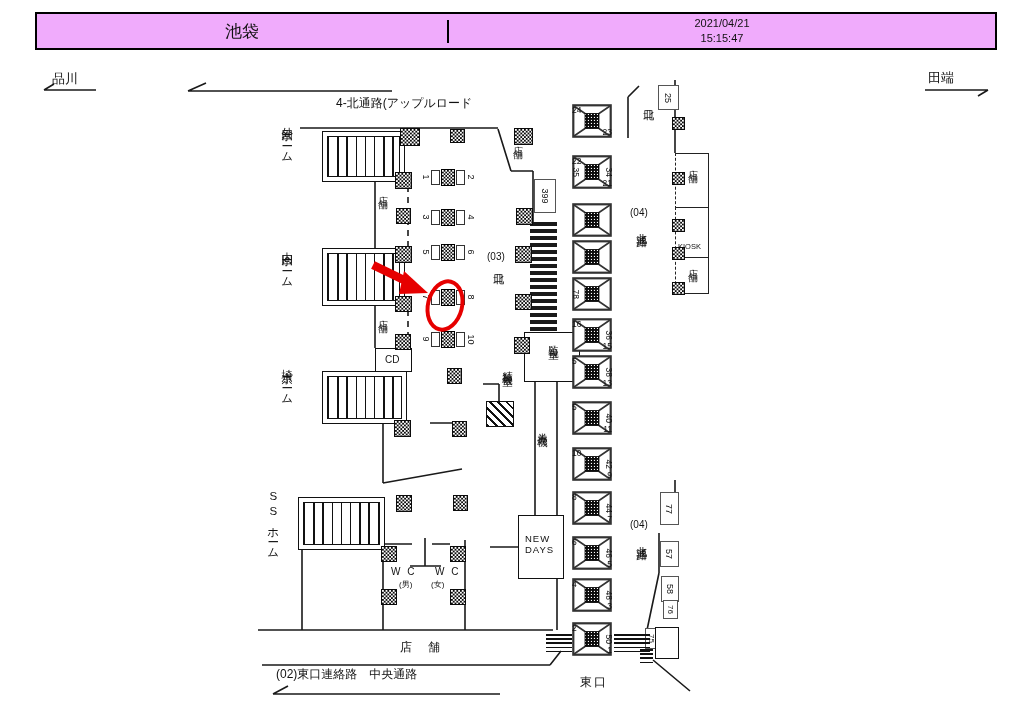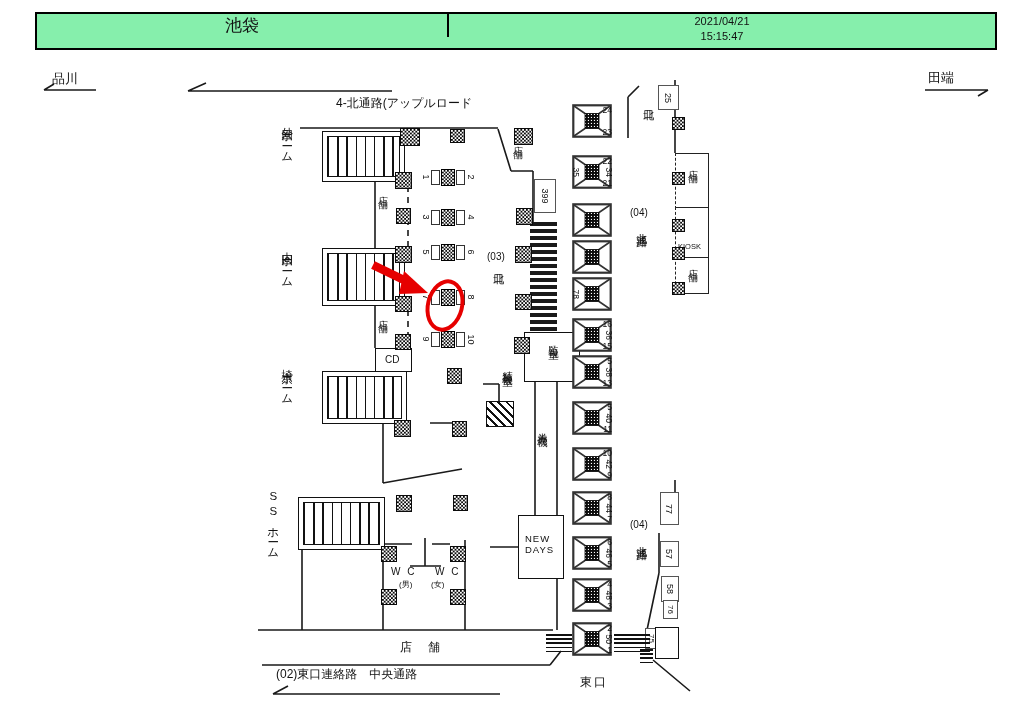--- a/index.html
+++ b/index.html
@@ -1,21 +1,21 @@
 <!DOCTYPE html>
 <html><head>
 <meta charset="utf-8">
 <style>
   html,body{margin:0;padding:0;background:#fff}
   body{font-family:"Liberation Sans","DejaVu Sans",sans-serif;color:#111}
   #app{position:relative;width:1024px;height:724px;background:#fff;overflow:hidden}
   .abs{position:absolute}
   
   #hdr{position:absolute;left:35px;top:12px;width:958px;height:34px;display:flex;
-       border:2px solid #000;background:#86efac;align-items:flex-start}
+       border:2px solid #000;background:#f0abfc;align-items:center}
   #hdr .cell{display:flex;align-items:center;justify-content:center;border-right:2px solid #000}
   #hdr .c1{width:410px;font-size:17px}
   #hdr .c2{width:100px;font-size:15px;letter-spacing:7px}
   #hdr .c3{width:366px;font-size:15px}
   #hdr .c4{flex:1;border-right:none;flex-direction:column;font-size:11px;line-height:1.35}
   
   .lbl{position:absolute;white-space:nowrap;color:#111;line-height:1.15}
   .vtext{writing-mode:vertical-rl;text-orientation:upright;letter-spacing:3px}
   .f10{font-size:10px}.f11{font-size:11px}.f12{font-size:12px}.f8{font-size:8px}
   
@@ -37,21 +37,21 @@
   .rbox{position:absolute;border:1.4px solid #222;border-left:1.4px dashed #222;background:#fff}
   
   .gatepair{position:absolute;display:flex;align-items:center;gap:1px;height:18px}
   .gnum{font-size:9px;width:9px;text-align:center;transform:rotate(90deg)}
   .gbox{width:7px;height:13px;border:1.5px solid #333;background:#fff}
   .ghatch{width:12px;height:15px;border:1px solid #000;
           background:repeating-conic-gradient(#0b0b0b 0% 25%,#fdfdfd 0% 50%) 0 0/3.4px 3.4px}
   
   .escbox{position:absolute;width:40px;height:34px}
   .escbox .en{position:absolute;font-size:8.5px;line-height:1;color:#111}
-  .escbox .et{top:2px;left:0;right:0;text-align:right}
+  .escbox .et{top:2px;left:0;right:0;text-align:left}
   .escbox .eb{bottom:2px;left:0;right:0;text-align:right}
   .escbox .el{left:-1px;top:13px;transform:rotate(90deg)}
   .escbox .er{right:-1px;top:13px;transform:rotate(90deg)}
   
   #hl-circle{position:absolute;left:426px;top:279px;width:30px;height:45px;border:4.5px solid #e60000;
              border-radius:50%;transform:rotate(14deg);background:transparent}
 </style>
 </head>
 <body>
 

